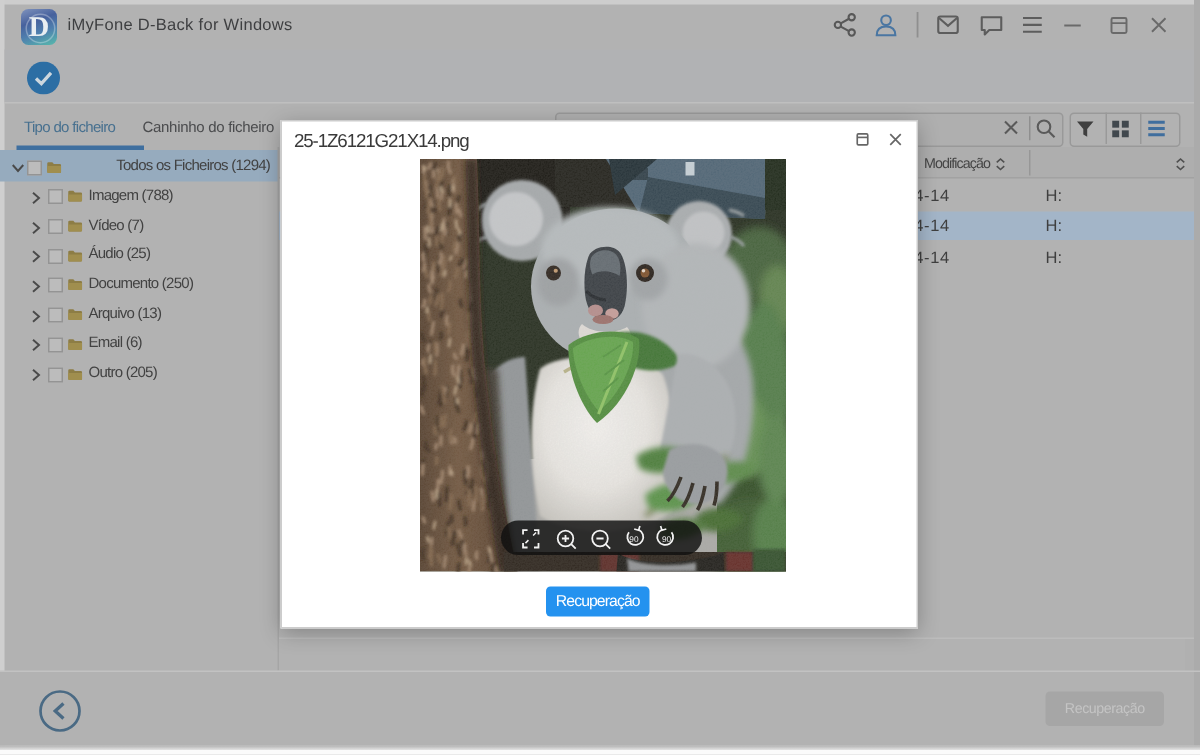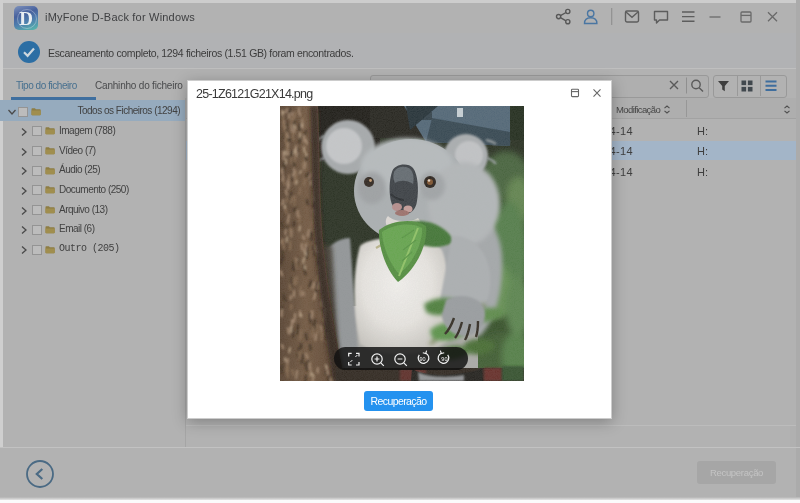--- a/index.html
+++ b/index.html
@@ -58,21 +58,20 @@
       <path d="M218 5.2 L227 14.2 M227 5.2 L218 14.2"></path>
       </g>
     </g>
   </svg>
 
   <div class="abs" style="left:3px;top:33px;width:793px;height:35px;background:#b1b2b4;"></div>
   <svg class="abs" style="left:18px;top:41px;" width="22" height="22" viewBox="0 0 22 22">
     <circle cx="11" cy="11" r="11" fill="#2c6ea4"></circle>
     <path d="M6 11.3 L9.6 14.8 L16 7.6" stroke="#cdd7de" stroke-width="2.2" fill="none"></path>
   </svg>
-  <div class="abs" style="left:48px;top:47px;font-size:10.5px;letter-spacing:-0.35px;color:#3c3c3c;">Escaneamento completo, 1294 ficheiros (1.51 GB) foram encontrados.</div>
 
   <div class="abs" style="left:3px;top:68px;width:793px;height:1px;background:#bfbfbf;"></div>
   <div class="abs" style="left:16px;top:80px;font-size:10px;letter-spacing:-0.45px;color:#47708f;text-align:center;">Tipo do ficheiro</div>
   <div class="abs" style="left:11px;top:96.5px;width:85px;height:3px;background:#3f6f9f;"></div>
   <div class="abs" style="left:95px;top:80px;font-size:10px;letter-spacing:-0.2px;color:#4a4b4d;">Canhinho do ficheiro</div>
 
   <div class="abs" style="left:370px;top:75px;width:337px;height:21px;border:1px solid #999999;border-radius:3px;background:#afafaf;"></div>
   <svg class="abs" style="left:665px;top:76px;" width="45" height="19" viewBox="0 0 45 19">
     <g stroke="#5a5a5a" stroke-width="1.4" fill="none">
       <path d="M5 5 L13 13 M13 5 L5 13"></path>
@@ -167,21 +166,21 @@
       </svg>
       <div class="abs" style="left:59px;top:223.3px;font-size:10px;letter-spacing:-0.5px;color:#424242;">Email (6)</div>
       <svg class="abs" style="left:19.5px;top:245px" width="8" height="10" viewBox="0 0 8 10">
         <path d="M2 1.5 L6 5 L2 8.5" stroke="#4a4a4a" stroke-width="1.3" fill="none"></path>
       </svg>
       <div class="abs" style="left:31.5px;top:244.5px;width:8px;height:8px;background:#bcbcbc;border:1px solid #949494;"></div>
       <svg class="abs" style="left:45px;top:244.5px" width="10" height="9" viewBox="0 0 10 9">
         <path d="M0.5 2 a0.8 0.8 0 0 1 0.8-0.8 h2.6 l1 1.1 h4 a0.8 0.8 0 0 1 0.8 0.8 v4.4 a0.8 0.8 0 0 1 -0.8 0.8 h-7.6 a0.8 0.8 0 0 1 -0.8-0.8 z" fill="#8d7d45"></path>
         <path d="M0.5 3.6 h9.2 v3.9 a0.8 0.8 0 0 1 -0.8 0.8 h-7.6 a0.8 0.8 0 0 1 -0.8-0.8 z" fill="#a08e4e"></path>
       </svg>
-      <div class="abs" style="left:59px;top:243px;font-size:10px;letter-spacing:-0.5px;color:#424242;font-family:Liberation Mono, monospace;">Outro (205)</div>
+      <div class="abs" style="left:59px;top:243px;font-size:10px;letter-spacing:-0.5px;color:#424242;">Outro (205)</div>
     </div>
 
   <div class="abs" style="left:186px;top:98px;width:610px;height:20px;background:#aeaeae;border-bottom:1px solid #a2a2a2;"></div>
   <div class="abs" style="left:686px;top:100px;width:1px;height:17px;background:#979797;"></div>
   <div class="abs" style="left:616px;top:104px;font-size:9.5px;letter-spacing:-0.6px;color:#454545;">Modificação</div>
   <div class="abs" style="left:695.5px;top:116px;font-size:11px;letter-spacing:-0.1px;color:#454545;margin-top:24px;">Caminho</div>
   <svg class="abs" style="left:663px;top:105px" width="8" height="9" viewBox="0 0 8 9">
       <path d="M1.5 3.2 L4 1 L6.5 3.2 M1.5 5.8 L4 8 L6.5 5.8" stroke="#4f4f4f" stroke-width="1.1" fill="none"></path>
     </svg>
   <svg class="abs" style="left:783px;top:105px" width="8" height="9" viewBox="0 0 8 9">

